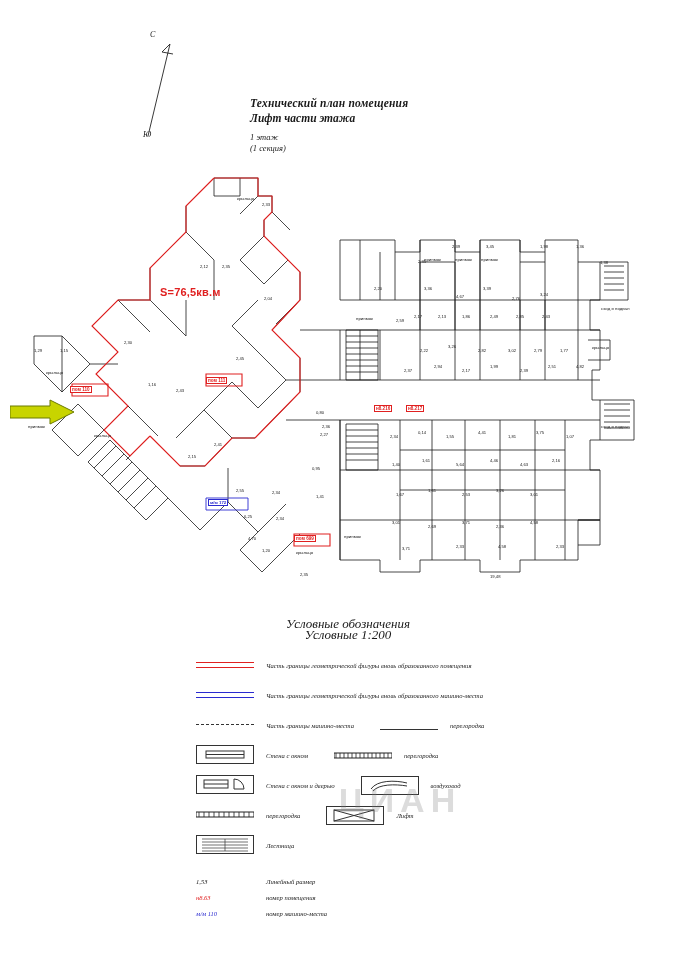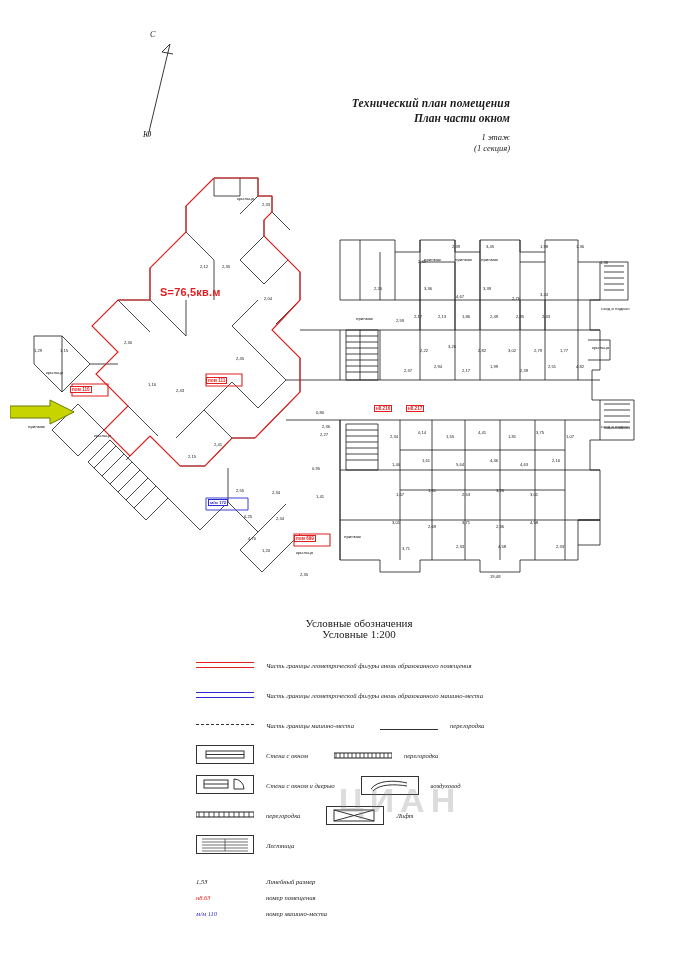--- a/index.html
+++ b/index.html
@@ -8,21 +8,21 @@
     background:#ffffff;
     font-family:"Liberation Sans", sans-serif;
     color:#1a1a1a;
     position:relative;
     overflow:hidden;
   }
   .page{position:absolute;inset:0;}
 
   
   .title-block{
-    position:absolute;left:250px;top:96px;width:260px;text-align:right;
+    position:absolute;left:250px;top:96px;width:260px;text-align:left;
     font-family:"Liberation Serif", serif;font-style:italic;
   }
   .title-main{font-size:11.5px;font-weight:bold;letter-spacing:.2px;line-height:15px;}
   .title-sub{font-size:11.5px;font-weight:bold;line-height:15px;}
   .title-floor{font-size:8.5px;font-style:italic;margin-top:6px;line-height:11px;}
   .title-sect{font-size:8.5px;font-style:italic;line-height:11px;}
 
   
   .compass{position:absolute;left:140px;top:30px;width:40px;height:120px;}
   .compass .c-lab{position:absolute;font-family:"Liberation Serif",serif;font-size:8px;font-style:italic;}
@@ -51,22 +51,22 @@
 
   
   .arrow{position:absolute;left:10px;top:398px;width:66px;height:28px;}
 
   
   .legend{
     position:absolute;left:196px;top:655px;width:420px;
     font-family:"Liberation Serif",serif;font-style:italic;
   }
   .legend-head{
-    position:absolute;left:259px;top:618px;width:200px;text-align:center;
-    font-family:"Liberation Serif",serif;font-size:11px;line-height:11px;
+    position:absolute;left:248px;top:618px;width:200px;text-align:center;
+    font-family:"Liberation Serif",serif;font-style:italic;font-size:13px;line-height:11px;
   }
   .lrow{display:flex;align-items:center;margin-bottom:10px;}
   .lswatch{width:60px;height:20px;flex:0 0 60px;position:relative;}
   .ltext{font-size:6.6px;margin-left:10px;font-style:italic;line-height:9px;}
   .line-red{border-top:1px solid #e02020;border-bottom:1px solid #e02020;height:4px;width:58px;margin-top:7px;}
   .line-blue{border-top:1px solid #2a2ad0;border-bottom:1px solid #2a2ad0;height:4px;width:58px;margin-top:7px;}
   .line-dash{border-top:1px dashed #333;width:58px;margin-top:9px;}
   .line-plain{border-top:1px solid #333;width:58px;margin-top:9px;}
   .sample-dim{font-size:6.5px;color:#111;font-style:italic;}
   .sample-room{font-size:6.5px;color:#e02020;font-style:italic;}
@@ -95,21 +95,21 @@
     <svg width="40" height="120" viewBox="0 0 40 120">
       <line x1="30" y1="14" x2="8" y2="106" stroke="#222" stroke-width="0.9"></line>
       <polyline points="30,14 22,22 33,24" fill="none" stroke="#222" stroke-width="0.9"></polyline>
     </svg>
     <span class="c-lab c-n">С</span>
     <span class="c-lab c-s">Ю</span>
   </div>
 
   <div class="title-block">
     <div class="title-main">Технический план помещения</div>
-    <div class="title-sub">План части окном</div>
+    <div class="title-sub">Лифт части этажа</div>
     <div class="title-floor">1 этаж</div>
     <div class="title-sect">(1 секция)</div>
   </div>
 
   <div class="plan">
     <svg width="679" height="600" viewBox="0 0 679 600">
       <g stroke="#1a1a1a" fill="none" stroke-width="0.8">
 
         <path d="M214,178 L258,178 L258,196 L272,196 L272,212 L264,220 L264,236
                  L300,272 L300,300 L272,330 L300,358 L300,392 L255,438 L232,438

